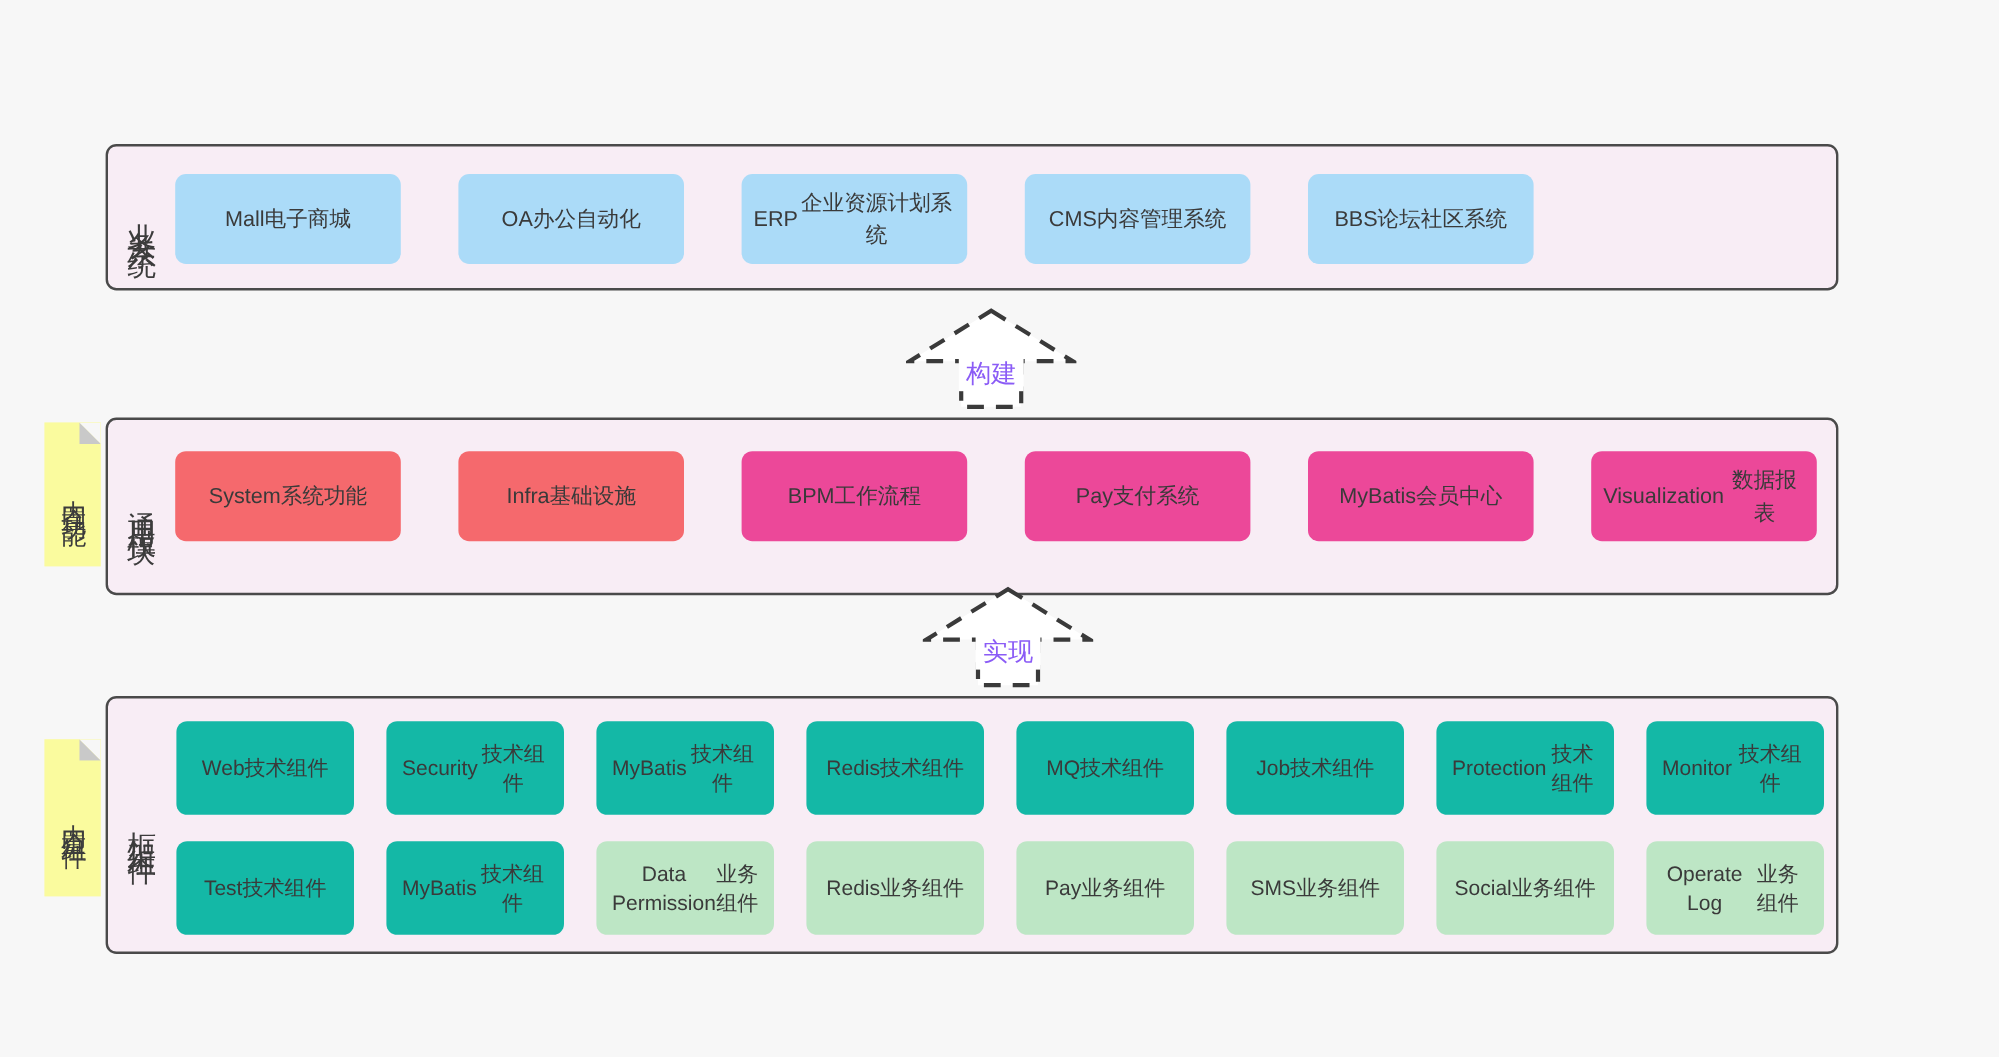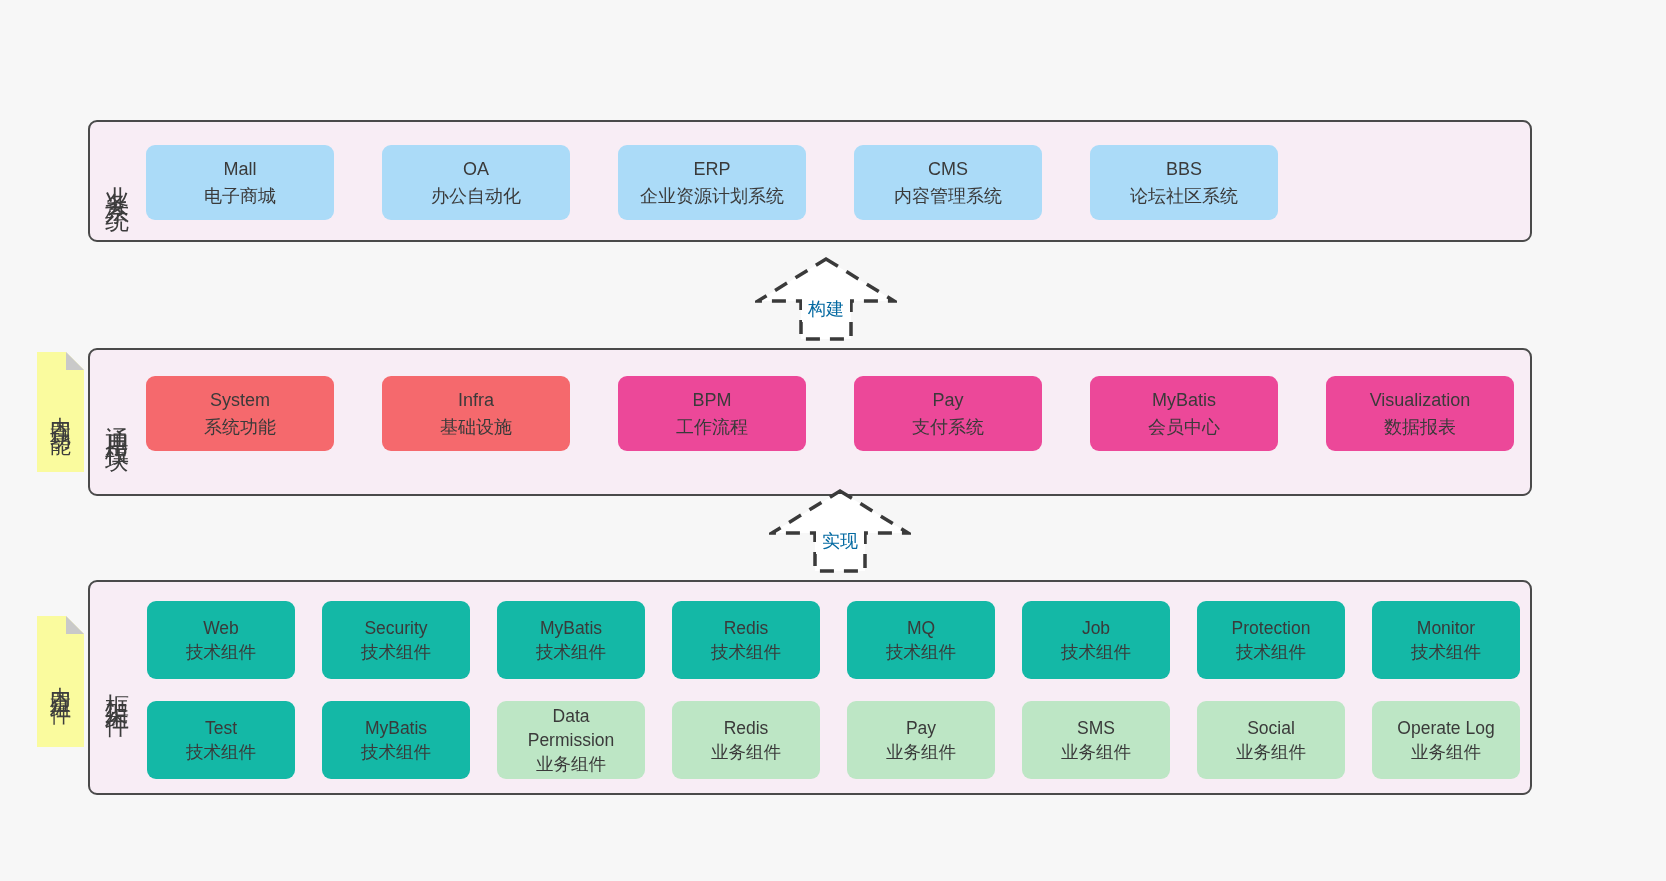--- a/index.html
+++ b/index.html
@@ -22,21 +22,21 @@
     font-size:24px;letter-spacing:7px;color:#3c3c3c;white-space:nowrap;
   }
   .box-row{position:absolute;display:flex;}
   .row-wide{left:56px;gap:48px;}
   #row-business{top:23px;}
   #row-modules{top:26px;}
   .row-narrow{left:57px;gap:27px;}
   #row-comp-1{top:19px;}
   #row-comp-2{top:119px;}
   .box{
-    border-radius:9px;display:flex;flex-direction:column;
+    border-radius:9px;display:flex;flex-direction:row;
     justify-content:center;align-items:center;text-align:center;
     font-size:18px;line-height:1.5;box-sizing:border-box;padding:2px 10px;
   }
   .box.wide{width:188px;height:75px;}
   .box.small{width:148px;height:78px;font-size:17.5px;line-height:1.38;padding:2px 13px;}
   .blue{background:#abdbf8;}
   .red{background:#f5696d;}
   .pink{background:#ec4899;}
   .green{background:#14b8a6;}
   .lightgreen{background:#bde6c5;}
@@ -59,21 +59,21 @@
     position:absolute;top:0;right:0;width:18px;height:18px;
     background:#c9c9c9;
     clip-path:polygon(0 0,100% 100%,0 100%);
   }
   .arrow{position:absolute;width:142px;height:86px;}
   #arrow-build{left:755px;top:256px;}
   #arrow-implement{left:769px;top:488px;}
   .arrow svg{display:block;}
   .arrow-label{
     position:absolute;left:50%;top:40px;transform:translateX(-50%);
-    background:#ffffff;padding:1px 6px;font-size:18px;color:#0369a1;
+    background:#ffffff;padding:1px 6px;font-size:21px;color:#8b5cf6;
     white-space:nowrap;
   }
 </style>
 </head>
 <body>
 
 <div class="layer" id="layer-business">
   <div class="layer-label">业务系统</div>
   <div class="box-row row-wide" id="row-business">
     <div class="box wide blue">

